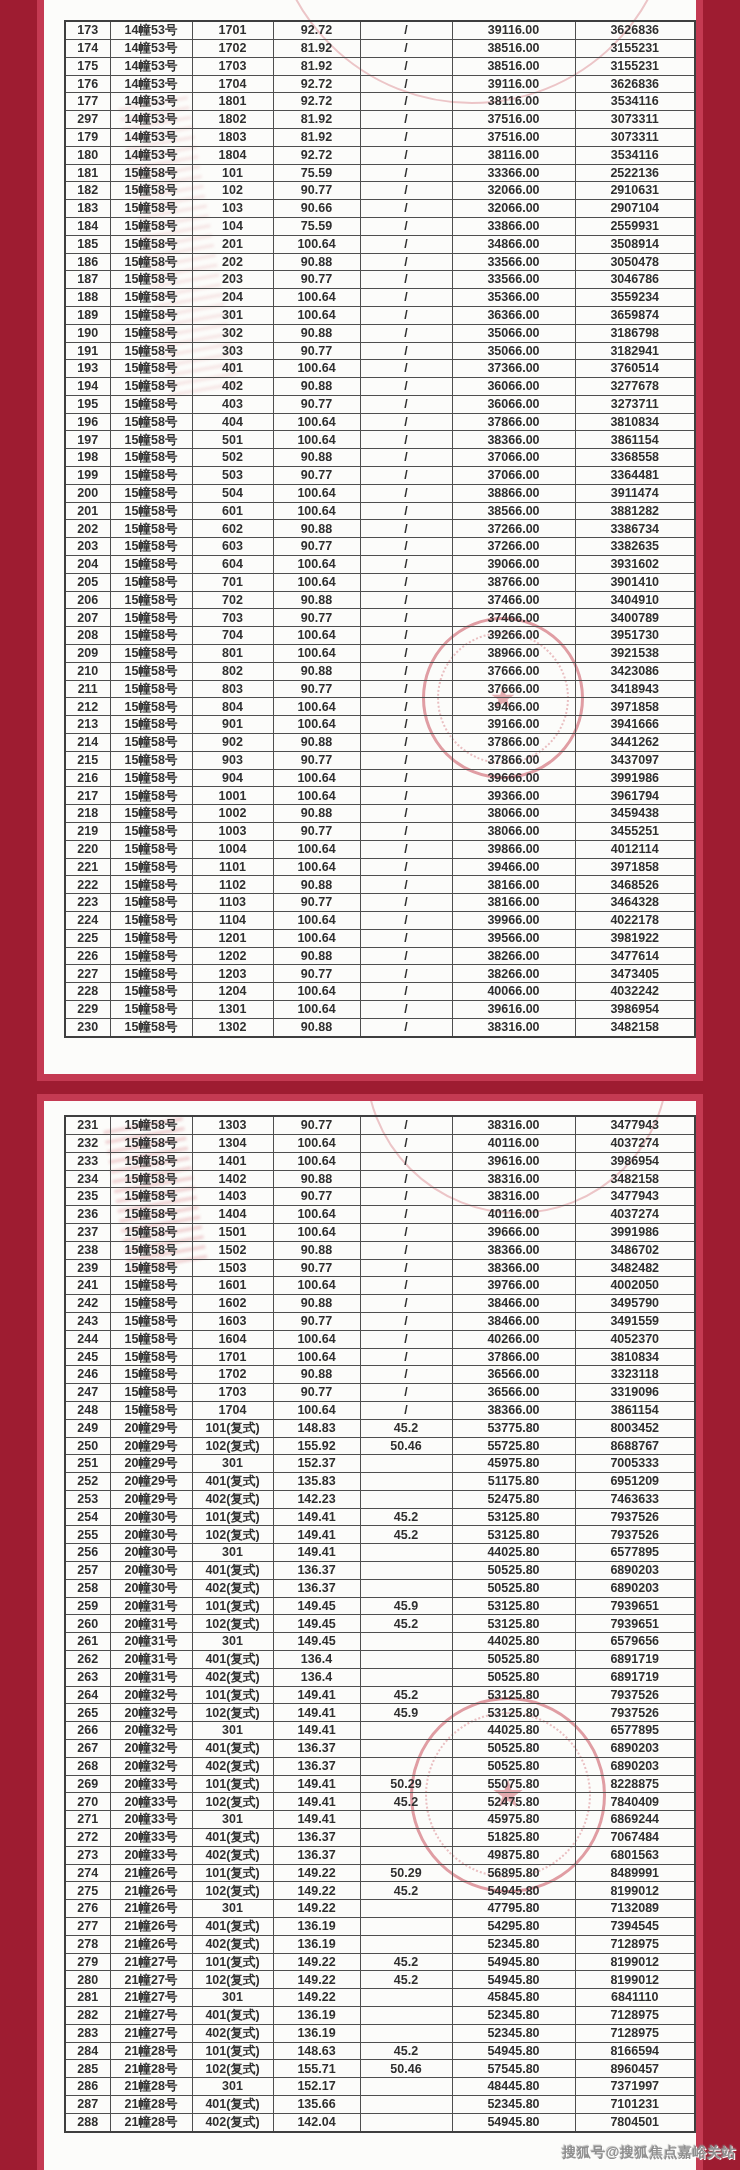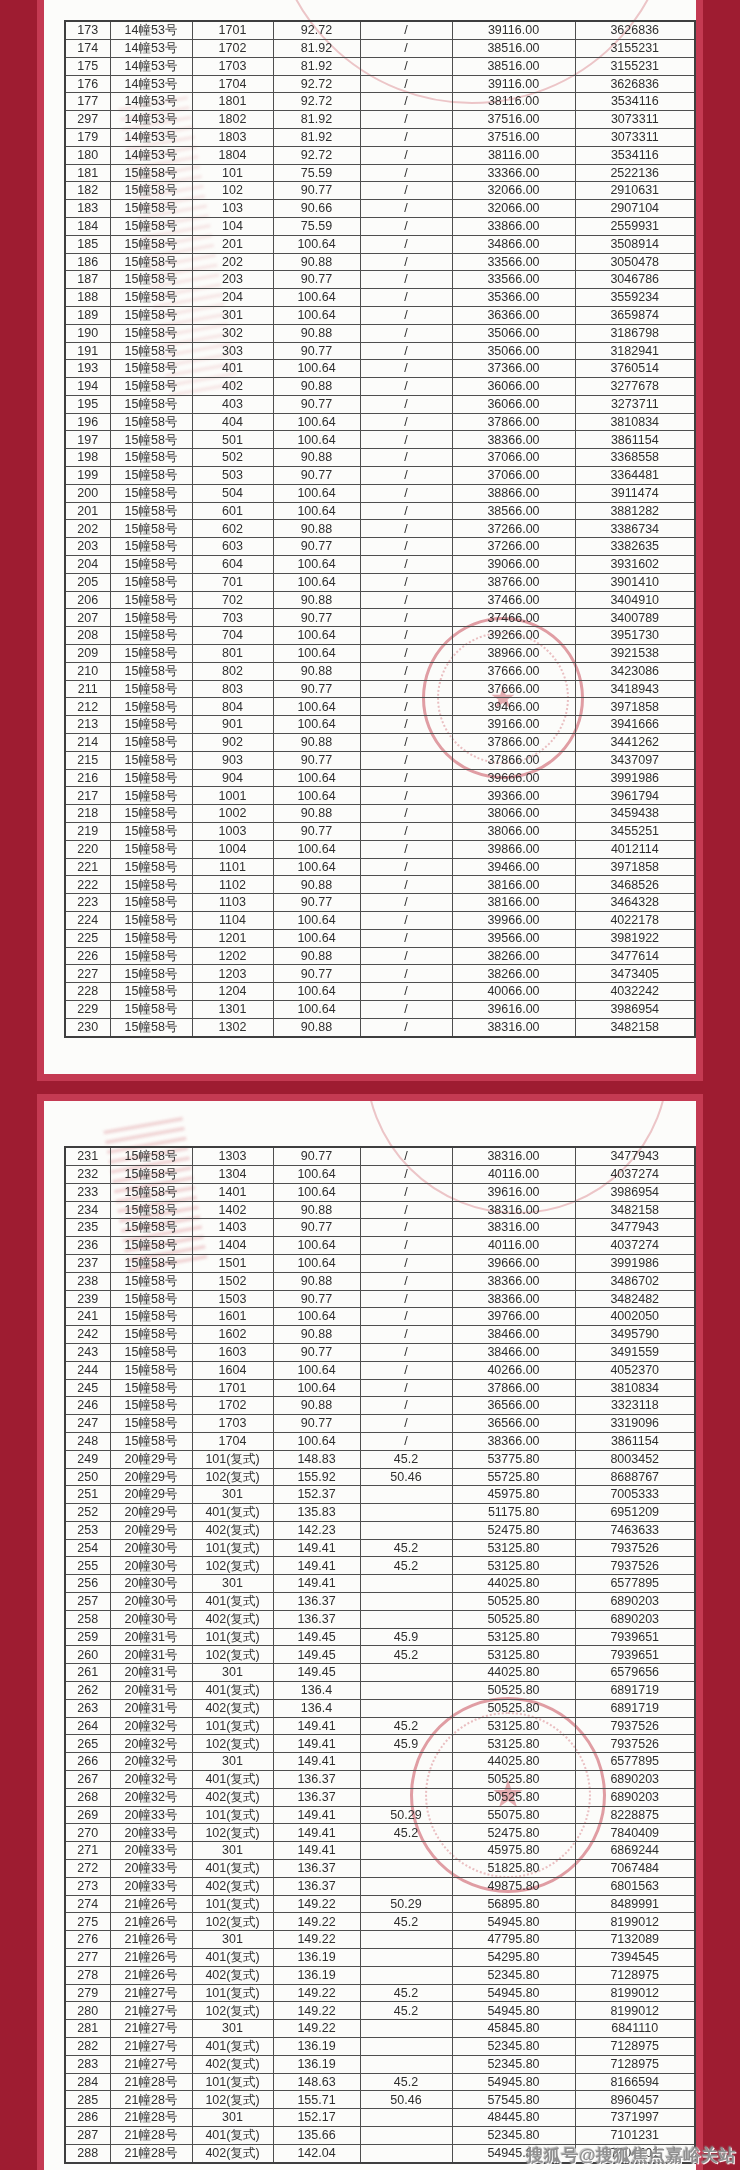--- a/index.html
+++ b/index.html
@@ -12,23 +12,24 @@
     position:absolute;left:44px;width:652px;background:#FCFCFA;
     box-shadow:0 0 0 7px #C43A52;
     overflow:hidden;
   }
   #panel1{top:0;height:1074px;}
   #panel2{top:1101px;height:1069px;}
   table.price{
     position:absolute;left:20px;width:630px;
     border-collapse:collapse;table-layout:fixed;
     background:transparent;
+    font-weight:bold;
   }
   #table1{top:20px;height:1018px;}
-  #table2{top:14px;height:1018px;margin-top:31px;}
+  #table2{top:14px;height:1018px;}
   table.price td{
     border:1.3px solid #4F4F4F;
     border-top-width:1.9px;border-bottom-width:1.9px;
     text-align:center;vertical-align:middle;
     font-size:12.5px;color:#2F2F2F;line-height:1;
     padding:0;white-space:nowrap;overflow:hidden;
   }
   table.price{border:2.2px solid #3F3F3F;}
   
   .stamp{
@@ -45,21 +46,21 @@
     text-align:center;color:rgba(196,62,75,0.42);
   }
   .stamp.faint{border-color:rgba(200,70,82,0.30);}
   .smudge{
     position:absolute;
     background:repeating-linear-gradient(to bottom,rgba(198,60,72,.26) 0 3px,transparent 3px 10px);
     filter:blur(1.6px);transform:rotate(-10deg);
   }
   #watermark{
     position:absolute;right:4px;top:2144px;z-index:9;
-    font-size:17px;font-weight:bold;letter-spacing:0.5px;
+    font-size:14px;font-weight:bold;letter-spacing:0.5px;
     color:#8F8F8F;
     text-shadow:1px 1px 0 rgba(255,255,255,.95),-1px -1px 1px rgba(90,90,90,.45),0 0 2px rgba(255,255,255,.8);
   }
 </style>
 </head>
 <body>
 
 <div class="panel" id="panel1">
 
   <div class="stamp faint" style="left:226px;top:-300px;width:400px;height:400px;border-width:2.5px;"></div>

